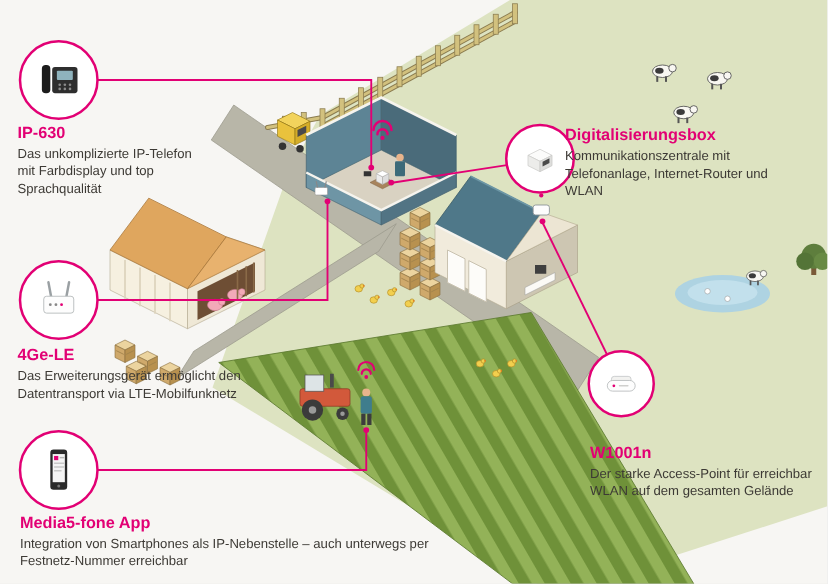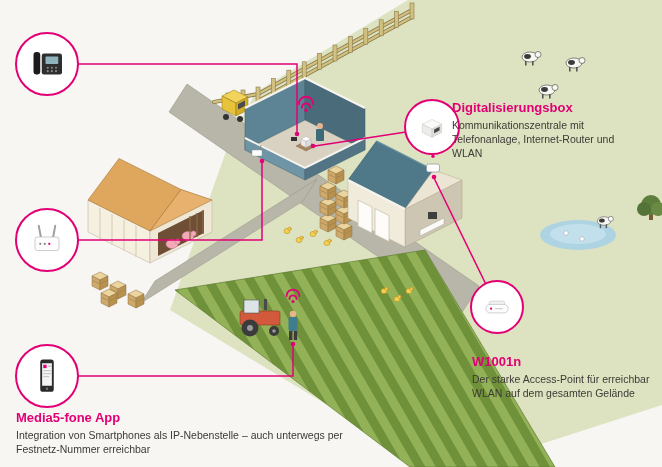--- a/index.html
+++ b/index.html
@@ -279,21 +279,29 @@
 
   <div class="badge" style="left:470px;top:280px;width:54px;height:54px">
     <svg width="42" height="42" viewBox="0 0 64 64">
       <rect x="20" y="23" width="24" height="7" rx="3.5" fill="#f2f2f0" stroke="#c4c7c8"></rect>
       <rect x="15" y="28" width="34" height="13" rx="6.5" fill="#fdfdfd" stroke="#b5b8ba"></rect>
       <circle cx="23" cy="34.5" r="1.7" fill="#e20074"></circle>
       <rect x="29" y="33.5" width="12" height="2" rx="1" fill="#cfcfcd"></rect>
     </svg>
   </div>
 
-
+  <div class="callout" style="left:14px;top:99px;width:160px">
+    <div class="title">IP-630</div>
+    <div class="desc" style="width:155px">Das unkomplizierte IP-Telefon mit Farbdisplay und top Sprachqualität</div>
+  </div>
+
+  <div class="callout" style="left:14px;top:277px;width:205px">
+    <div class="title">4Ge-LE</div>
+    <div class="desc" style="width:200px">Das Erweiterungsgerät ermöglicht den Datentransport via LTE-Mobilfunknetz</div>
+  </div>
 
   <div class="callout" style="left:16px;top:411px;width:355px">
     <div class="title">Media5-fone App</div>
     <div class="desc" style="width:352px">Integration von Smartphones als IP-Nebenstelle – auch unterwegs per Festnetz-Nummer erreichbar</div>
   </div>
 
   <div class="callout" style="left:452px;top:101px;width:182px">
     <div class="title">Digitalisierungsbox</div>
     <div class="desc" style="width:180px">Kommunikationszentrale mit Telefonanlage, Internet-Router und WLAN</div>
   </div>

